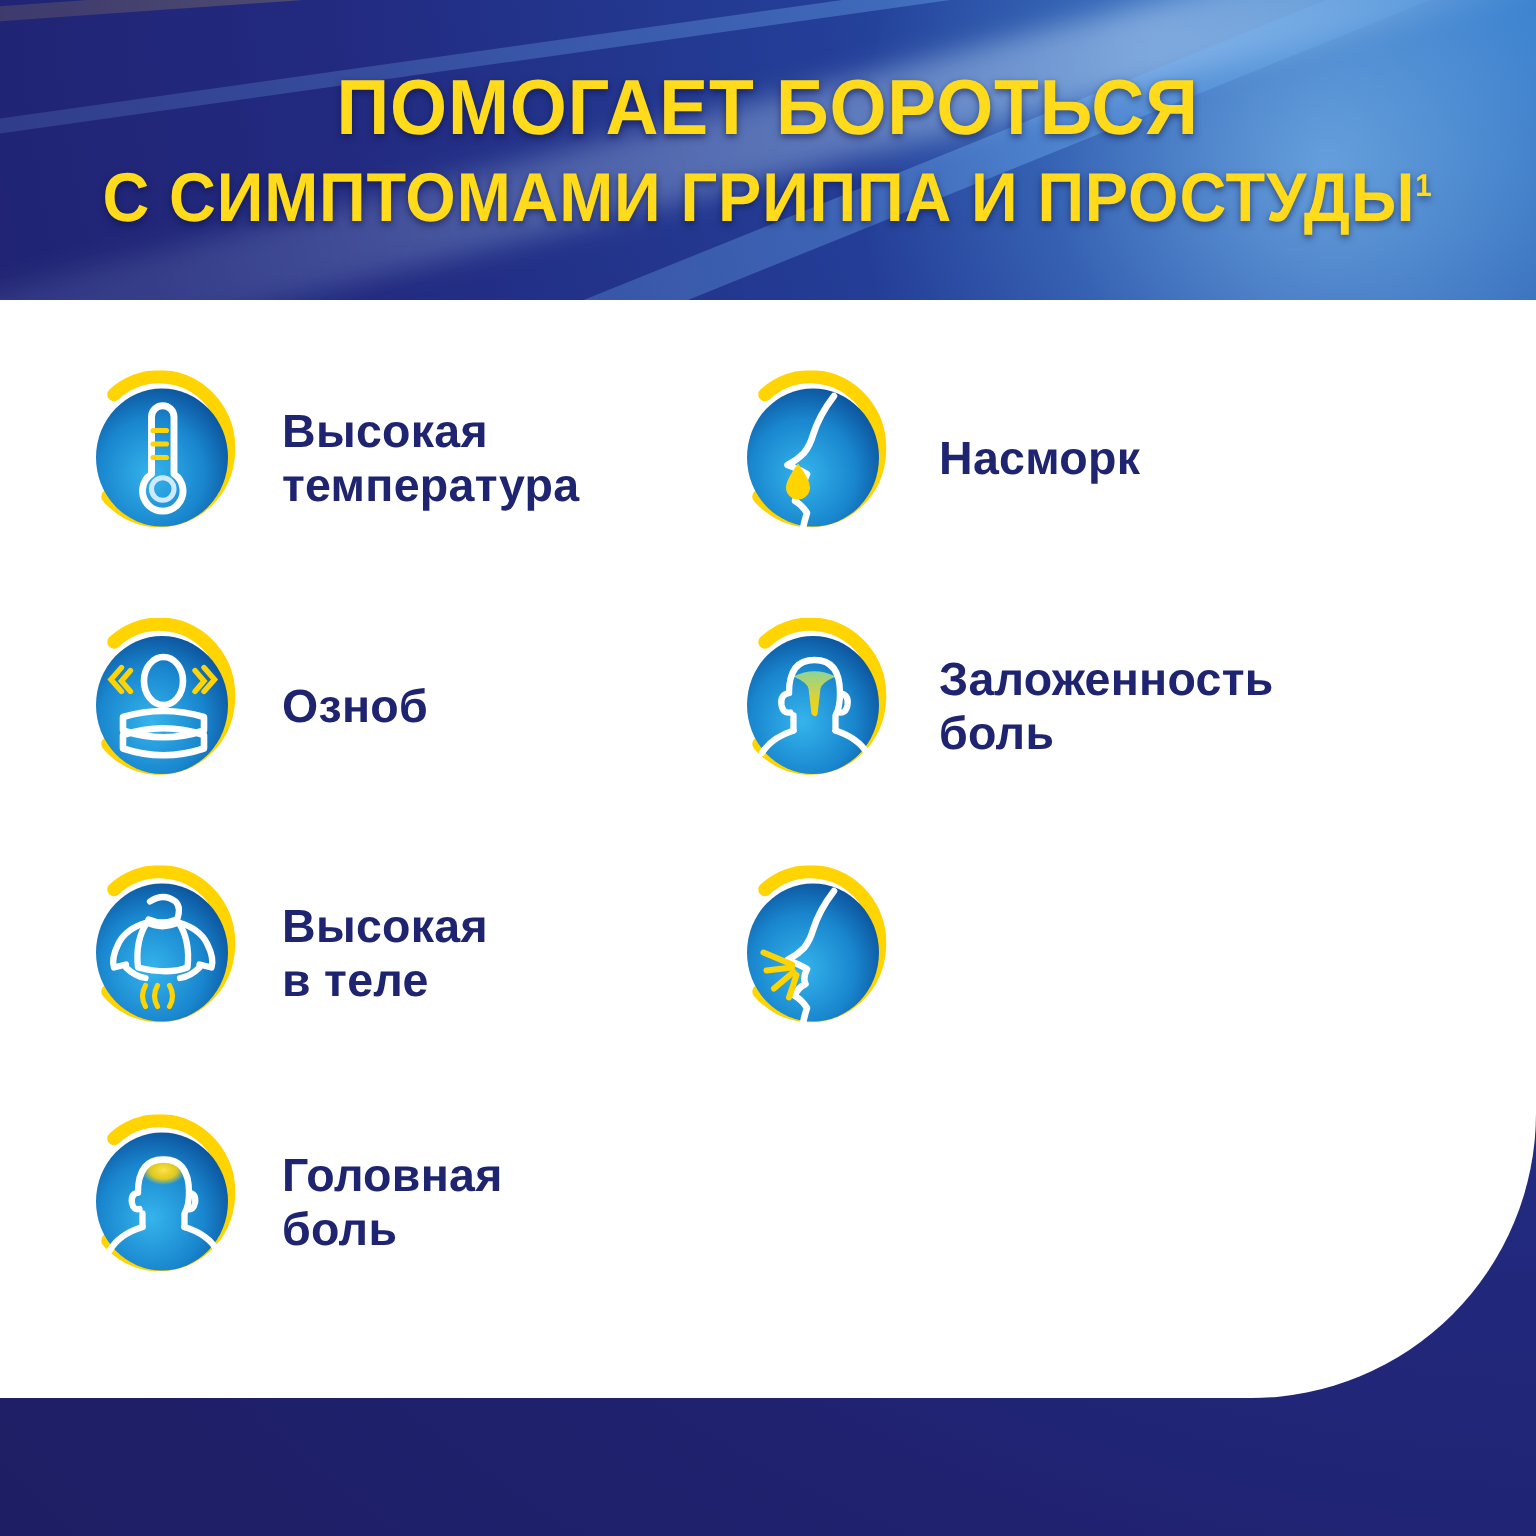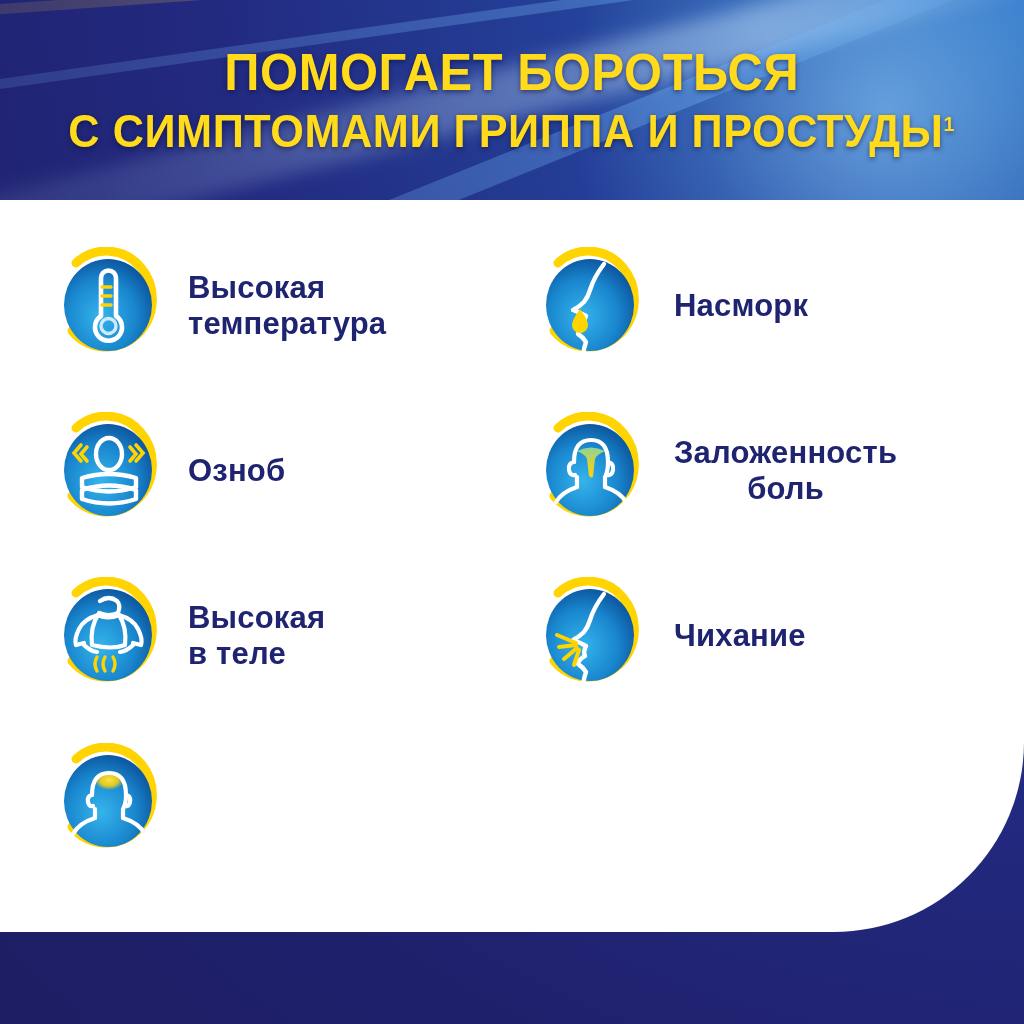--- a/index.html
+++ b/index.html
@@ -71,21 +71,21 @@
   }
 
   
   #grid {
     position:absolute; left:0; top:200px;
     width:1020px; height:732px;
     z-index:6;
   }
   .item { position:absolute; display:flex; align-items:center; }
   .col-a { left:54px; }
-  .col-b { left:536px;text-align:center; }
+  .col-b { left:488px; }
   .r1 { top:47px; }  .r2 { top:212px; } .r3 { top:377px; } .r4 { top:543px; }
 
   .badge { position:relative; width:112px; height:118px; flex:0 0 auto; }
   .badge svg { display:block; width:112px; height:118px; }
 
   .label {
     margin-left:22px;
     color:#1f2470;
     font-weight:bold;
     font-size:31px;
@@ -227,20 +227,22 @@
           <g fill="none" stroke="#fff" stroke-width="4.2" stroke-linejoin="round" stroke-linecap="round">
             <path d="M38 52 q0 -22 17 -22 q17 0 17 22 q0 9 -3 14 l0 9"></path>
             <path d="M38 52 q-5 1 -4 7 q1 5 5 4"></path>
             <path d="M72 52 q5 1 4 7 q-1 5 -5 4"></path>
             <path d="M41 66 l0 9"></path>
             <path d="M41 75 q-16 5 -22 16"></path>
             <path d="M69 75 q16 5 22 16"></path>
           </g>
         </svg>
       </div>
+      <div class="label">Головная
+боль</div>
     </div>
 
     <div class="item col-b r1">
       <div class="badge">
         <svg viewBox="0 0 112 118">
           <defs>
             <radialGradient id="gE" cx="42%" cy="62%" r="72%">
               <stop offset="0%" stop-color="#35B4EC"></stop>
               <stop offset="55%" stop-color="#1986CE"></stop>
               <stop offset="100%" stop-color="#08468F"></stop>
@@ -305,17 +307,16 @@
             <path d="M68 17 q-10 13 -14 26 q-2 7 -6 12 q-5 5 -11 8 q8 3 13 6 q-3 6 -1 10 q-6 3 -7 8 q5 3 8 8 q-2 6 -3 12"></path>
           </g>
           <g stroke="#FFD400" stroke-width="4" stroke-linecap="round">
             <line x1="40" y1="66" x2="21" y2="58"></line>
             <line x1="40" y1="68" x2="23" y2="70"></line>
             <line x1="41" y1="71" x2="28" y2="82"></line>
             <line x1="43" y1="73" x2="38" y2="88"></line>
           </g>
         </svg>
       </div>
-      <div class="label">Чихание</div>
     </div>
 
   </div>
 </div>
 
 </body></html>

